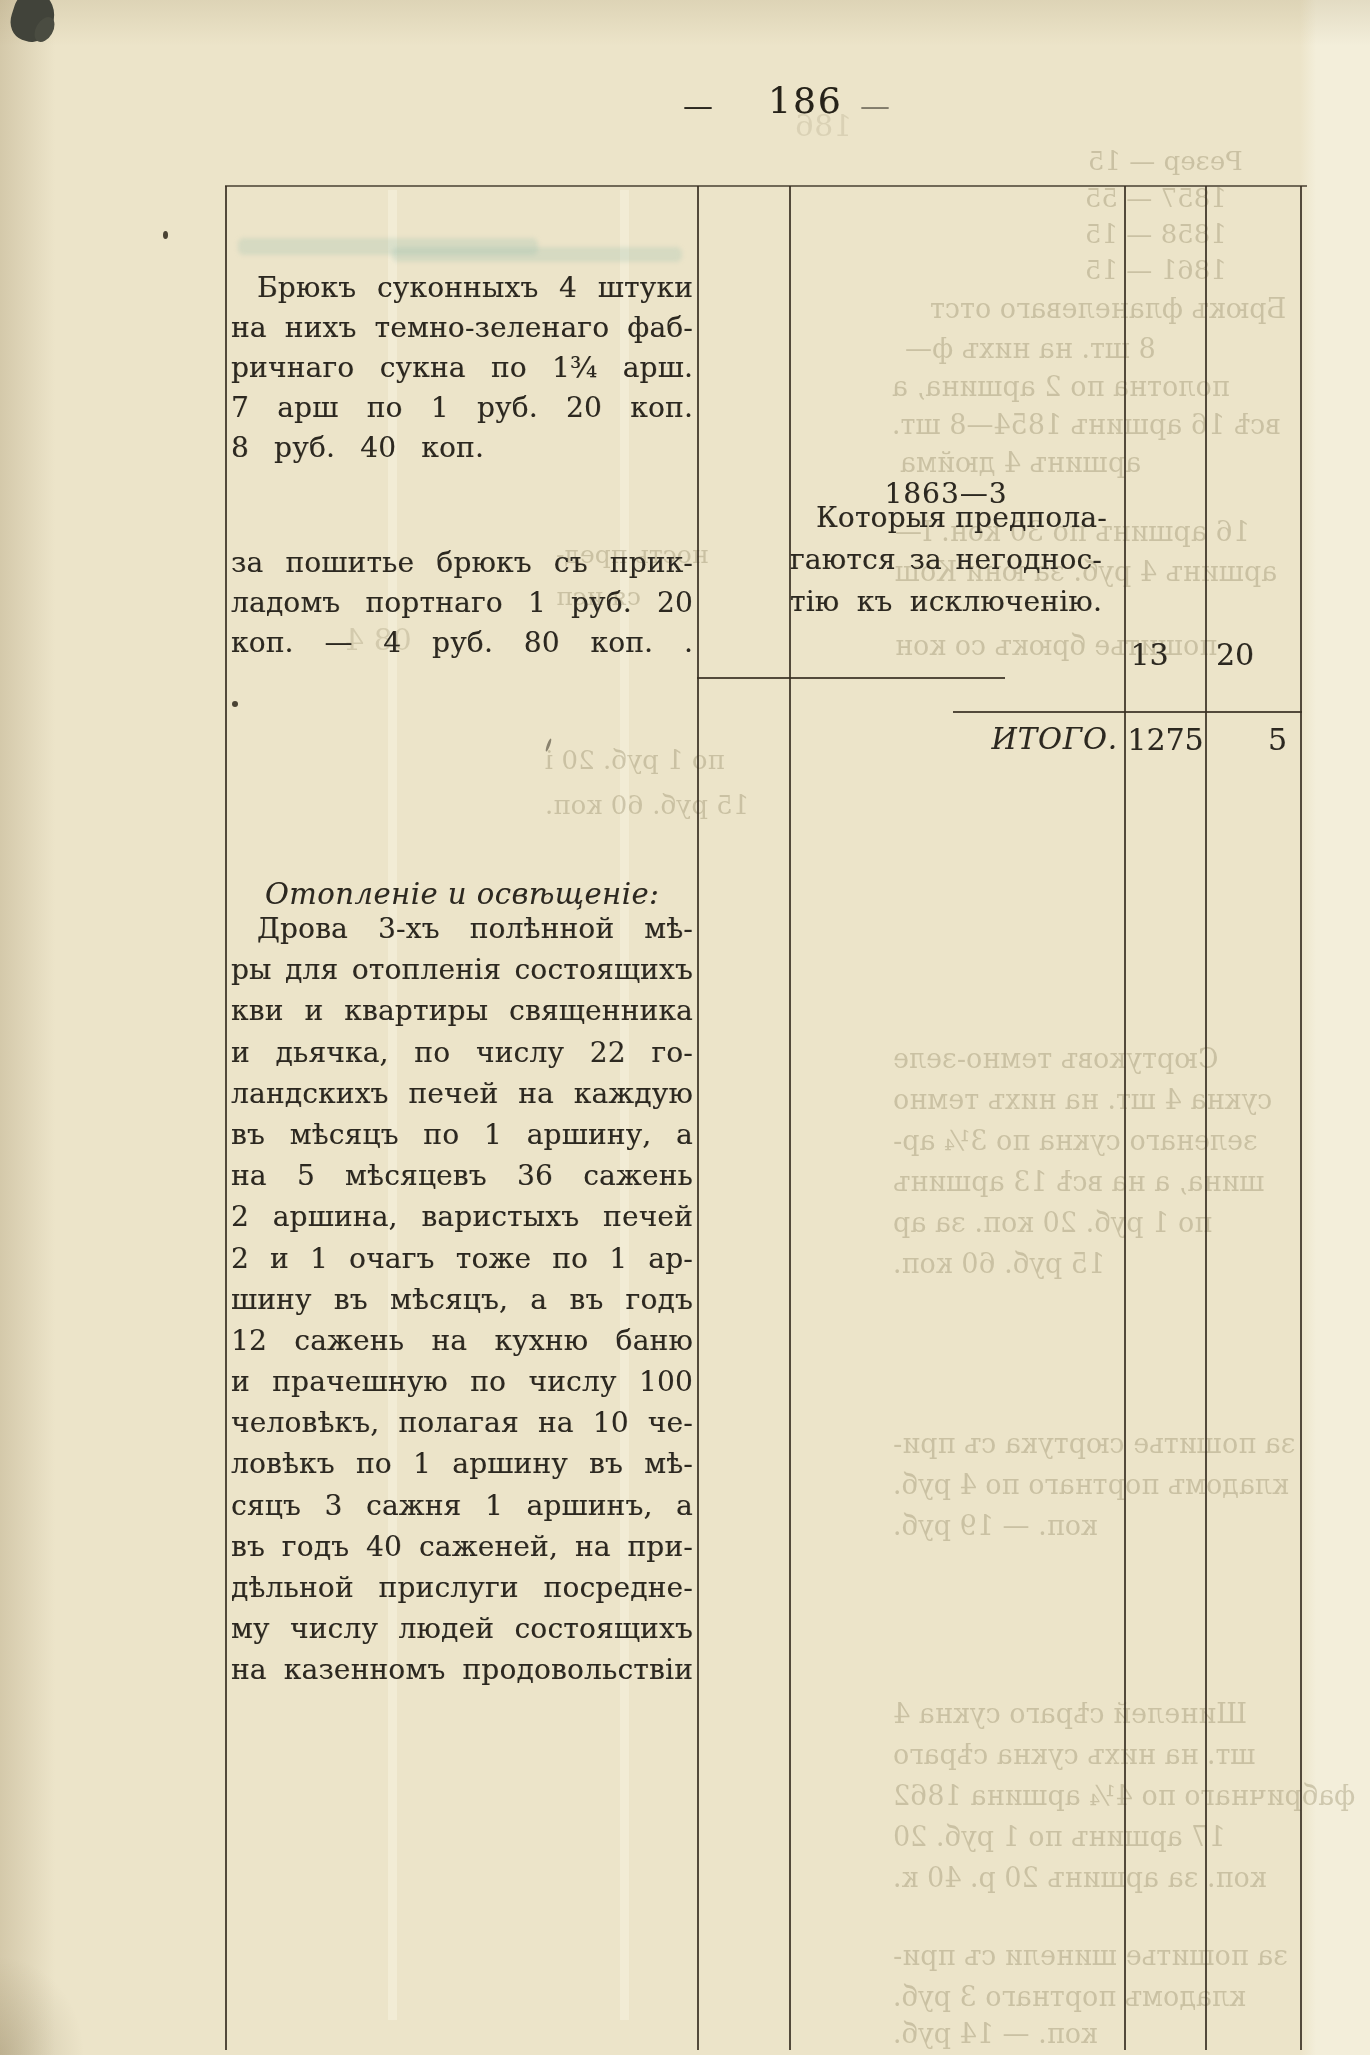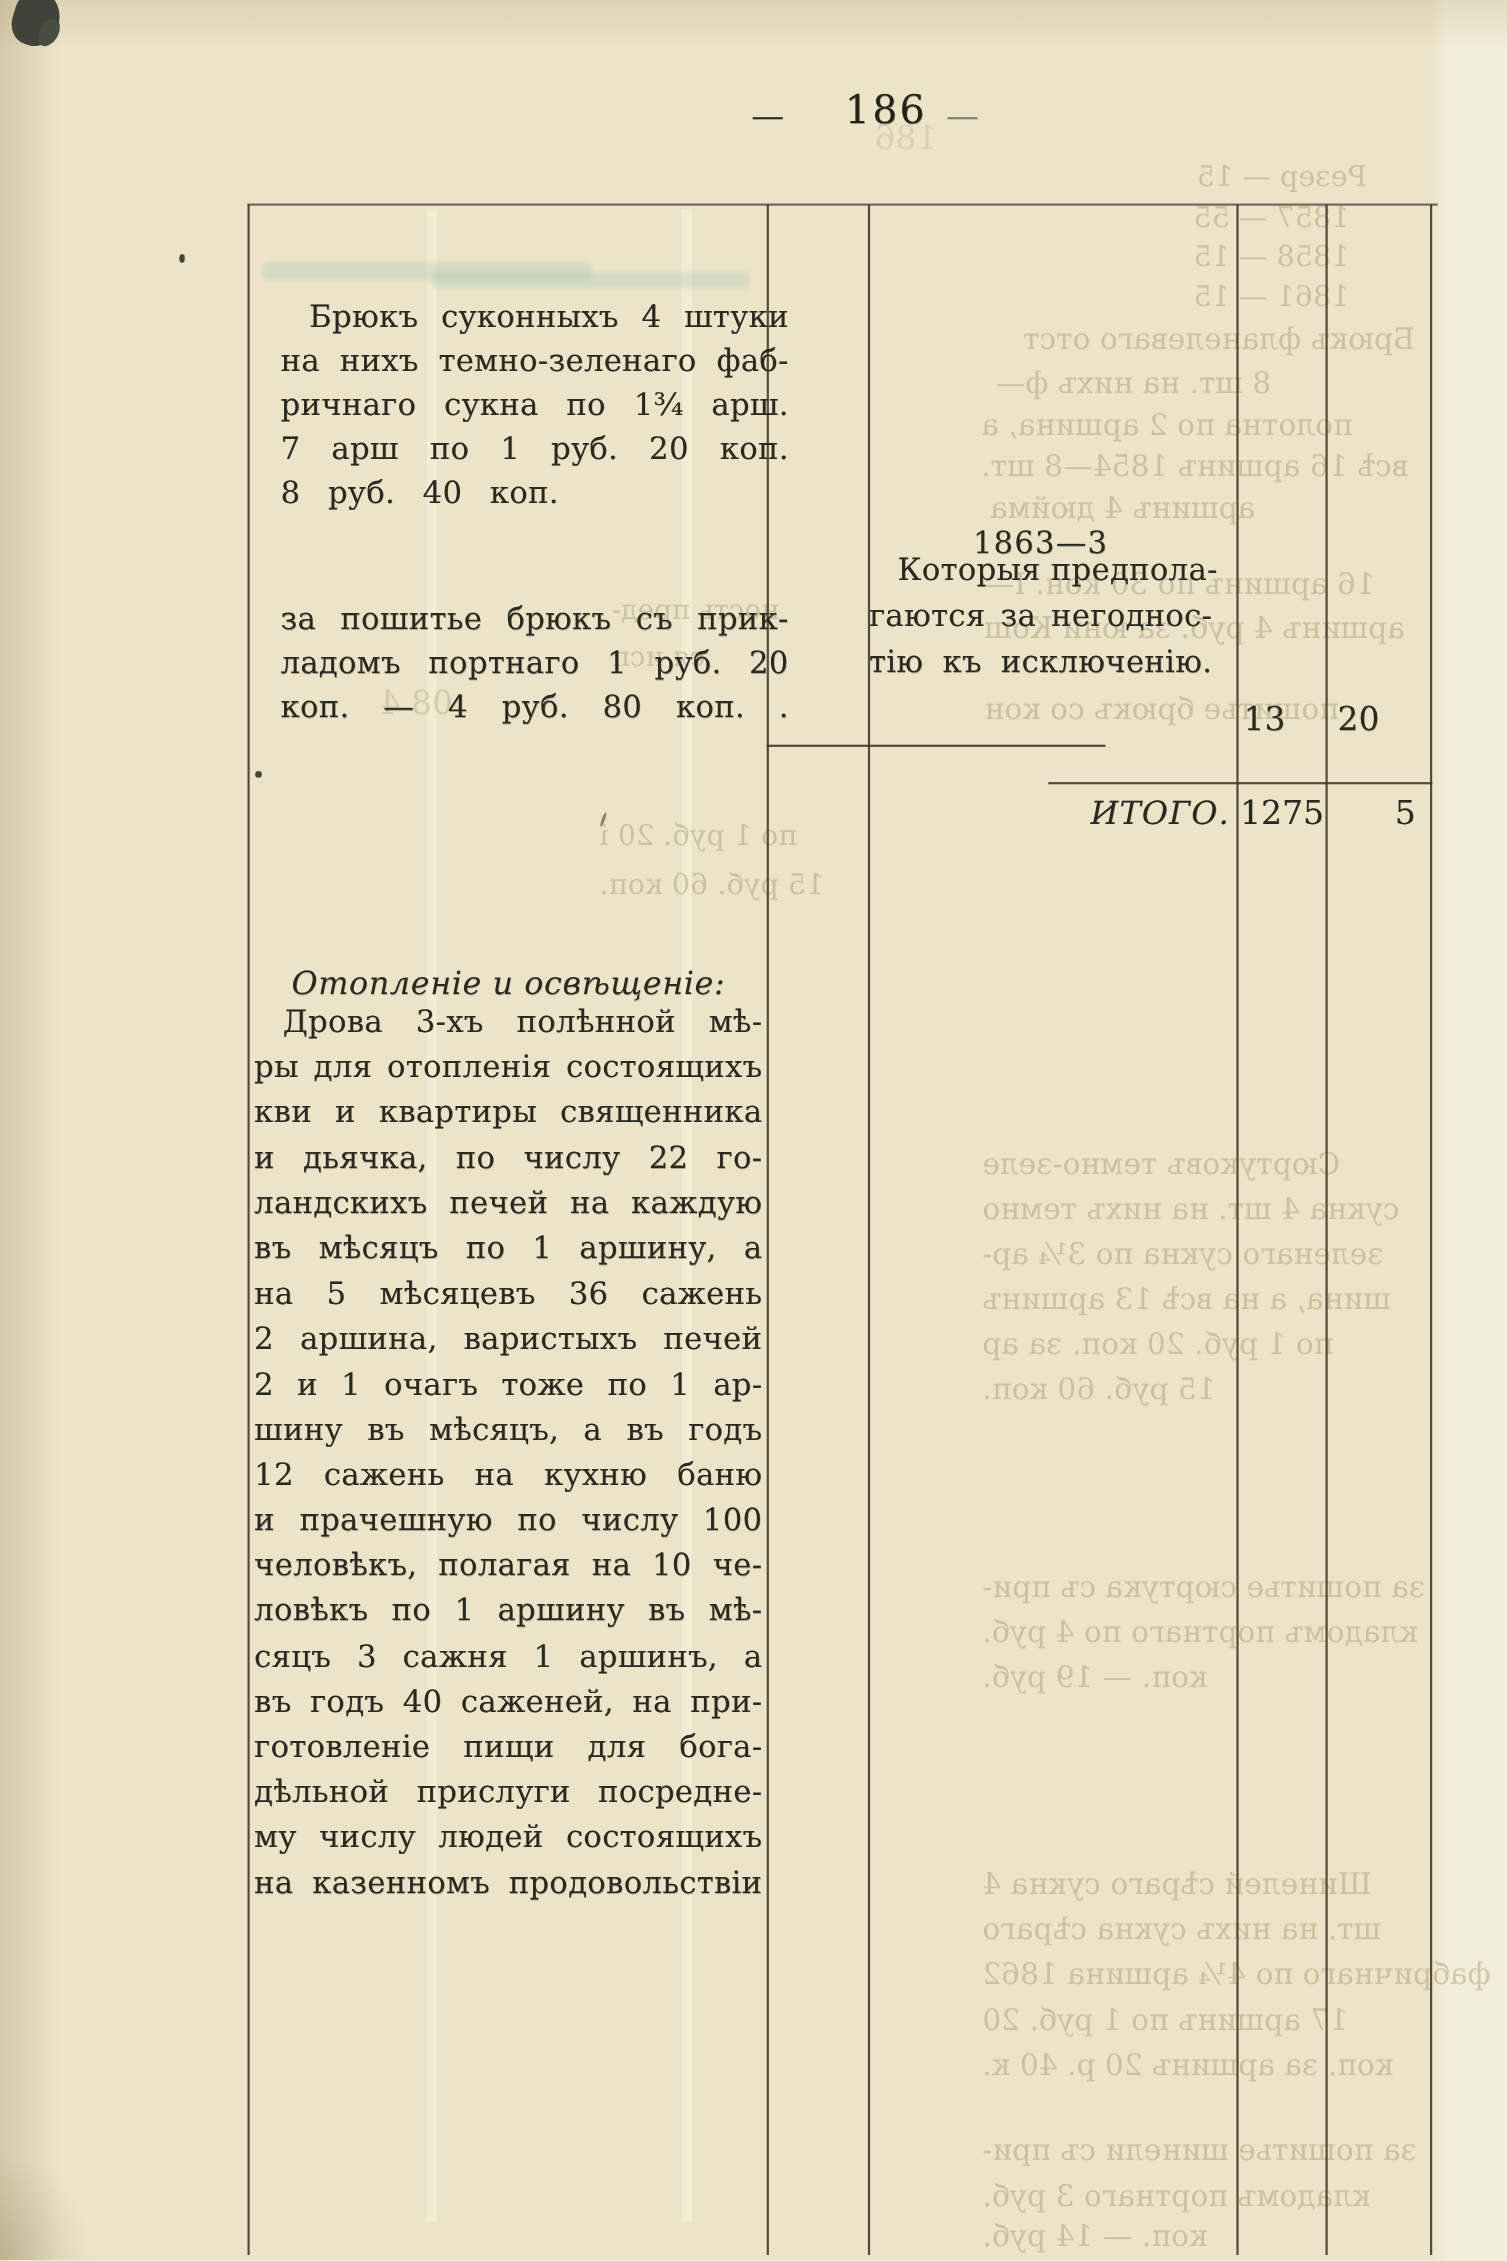--- a/index.html
+++ b/index.html
@@ -18,21 +18,21 @@
   .vline{position:absolute;width:2px;background:rgba(56,47,34,.85);}
   .hline{position:absolute;height:2px;background:rgba(56,47,34,.85);}
   
   .tblock{position:absolute;}
   .line{white-space:nowrap;text-align:justify;text-align-last:justify;
     font-size:28px;letter-spacing:.2px;
     text-shadow:.4px .4px 0 rgba(44,40,32,.35);}
   .line.indent{text-indent:26px;}
   .line.nojust{text-align-last:left;}
   .b1 .line,.b2 .line,.para .line{width:462px;}
-  .b1 .line,.b2 .line{height:40px;line-height:40px;margin-left:24px;}
+  .b1 .line,.b2 .line{height:40px;line-height:40px;}
   .para .line{height:41.2px;line-height:41.2px;}
   .col2 .line{width:312px;height:42px;line-height:42px;}
   .year{position:absolute;font-size:28px;letter-spacing:1px;text-align:center;width:312px;
     text-shadow:.4px .4px 0 rgba(44,40,32,.35);}
   .num{position:absolute;font-size:30px;text-align:center;
     text-shadow:.4px .4px 0 rgba(44,40,32,.35);}
   .totals-label{position:absolute;font-size:29px;letter-spacing:1px;text-align:right;
     text-shadow:.4px .4px 0 rgba(44,40,32,.35);font-style:italic;}
   .heading{position:absolute;font-style:italic;font-size:29px;letter-spacing:.5px;
     text-indent:34px;width:462px;text-shadow:.3px .3px 0 rgba(44,40,32,.3);}
@@ -162,20 +162,19 @@
         <div class="line">на 5 мѣсяцевъ 36 сажень</div>
         <div class="line">2 аршина, варистыхъ печей</div>
         <div class="line">2 и 1 очагъ тоже по 1 ар-</div>
         <div class="line">шину въ мѣсяцъ, а въ годъ</div>
         <div class="line">12 сажень на кухню баню</div>
         <div class="line">и прачешную по числу 100</div>
         <div class="line">человѣкъ, полагая на 10 че-</div>
         <div class="line">ловѣкъ по 1 аршину въ мѣ-</div>
         <div class="line">сяцъ 3 сажня 1 аршинъ, а</div>
         <div class="line">въ годъ 40 саженей, на при-</div>
-        <div class="line">готовленіе пищи для бога-</div>
         <div class="line">дѣльной прислуги посредне-</div>
         <div class="line">му числу людей состоящихъ</div>
         <div class="line">на казенномъ продовольствіи</div>
       </div>
 
   </div>
 </div>
 
 </body></html>

